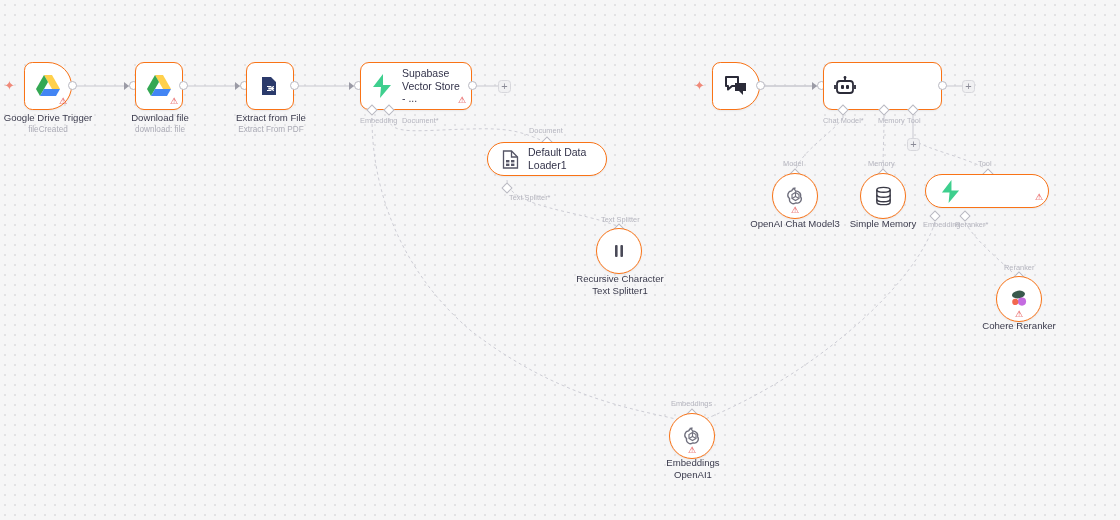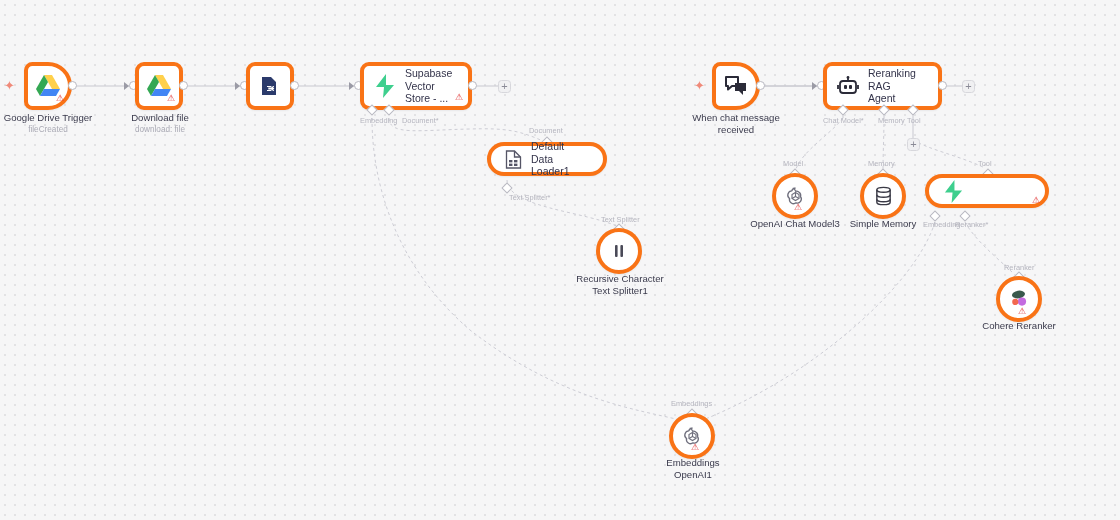--- a/index.html
+++ b/index.html
@@ -10,21 +10,21 @@
     background-image:radial-gradient(#e2e2e4 0.9px, transparent 0.9px);
     background-size:10px 10px;
     background-position:0 0;
     position:relative;
   }
   #canvas{position:absolute;inset:0;}
   svg.wires{position:absolute;left:0;top:0;width:1120px;height:520px;pointer-events:none;}
 
   
   .node{position:absolute;box-sizing:border-box;background:#fff;
-        border:4px solid #f97316;box-shadow:0 1px 2px rgba(20,20,30,.06);}
+        border:1px solid #f97316;box-shadow:0 1px 2px rgba(20,20,30,.06);}
   .sq{width:48px;height:48px;border-radius:9px;}
   .trig{width:48px;height:48px;border-radius:9px 26px 26px 9px;}
   .wide{height:48px;border-radius:9px;display:flex;align-items:center;padding:0 10px;gap:9px;}
   .pill{height:34px;border-radius:24px;display:flex;align-items:center;padding:0 14px;gap:9px;}
   .circ{width:46px;height:46px;border-radius:50%;display:flex;align-items:center;justify-content:center;}
 
   .ico{display:flex;align-items:center;justify-content:center;flex:0 0 auto;}
   .sq .ico,.trig .ico{width:100%;height:100%;}
 
   .ntitle{font-size:10.5px;line-height:12.6px;color:#33334a;font-weight:400;}
@@ -143,20 +143,24 @@
       <svg width="24" height="24" viewBox="0 0 24 24">
         <path d="M4 3h9l5 5v3h-3V9h-4V3z" fill="#2b3a6b"></path>
         <path d="M4 3h8v6h6v12H4z" fill="#2b3a6b"></path>
         <path d="M9 12h7v5H9z" fill="#ffffff"></path>
         <path d="M13 10.5l4 4-4 4v-2.4h-4v-3.2h4z" fill="#2b3a6b"></path>
         <path d="M13.6 11.8l2.7 2.7-2.7 2.7v-1.6h-3.3v-2.2h3.3z" fill="#ffffff"></path>
       </svg>
     </div>
   </div>
   <div class="ep" style="left:290px;top:81px;"></div>
+  <div class="cap" style="left:215px;top:112px;width:112px;">
+    <div>Extract from File</div>
+    <div class="sub">Extract From PDF</div>
+  </div>
 
   <div class="arw" style="left:349px;top:82px;"></div>
   <div class="ep" style="left:354px;top:81px;"></div>
   <div class="node wide" style="left:360px;top:62px;width:112px;">
     <div class="ico">
       <svg width="22" height="24" viewBox="0 0 22 24">
         <path d="M12 0L2 13h8l-1 11L20 11h-8z" fill="#3ecf8e"></path>
       </svg>
     </div>
     <div class="ntitle w">
@@ -211,41 +215,33 @@
   <div class="spark" style="left:694px;top:79px;">✦</div>
   <div class="node trig" style="left:712px;top:62px;">
     <div class="ico">
       <svg width="24" height="22" viewBox="0 0 24 22">
         <path d="M2 2h12v9H8l-4 3.5V11H2z" fill="none" stroke="#2b2b38" stroke-width="2" stroke-linejoin="round"></path>
         <path d="M11 8h11v8h-3v4l-4-4h-4z" fill="#2b2b38"></path>
       </svg>
     </div>
   </div>
   <div class="ep" style="left:756px;top:81px;"></div>
-  <div class="cap mlt" style="left:676px;top:112px;width:120px;">
-    <div>When chat message</div>
-    <div>received</div>
-  </div>
 
   <div class="arw" style="left:812px;top:82px;"></div>
   <div class="ep" style="left:817px;top:81px;"></div>
   <div class="node wide" style="left:823px;top:62px;width:119px;">
     <div class="ico">
       <svg width="22" height="20" viewBox="0 0 22 20">
         <rect x="3" y="5" width="16" height="12" rx="3" fill="none" stroke="#2b2b38" stroke-width="1.8"></rect>
         <rect x="7" y="9" width="3" height="4" rx="1" fill="#2b2b38"></rect>
         <rect x="12" y="9" width="3" height="4" rx="1" fill="#2b2b38"></rect>
         <path d="M11 1v4" stroke="#2b2b38" stroke-width="1.8"></path>
         <circle cx="11" cy="1.4" r="1.4" fill="#2b2b38"></circle>
         <path d="M1 9v4M21 9v4" stroke="#2b2b38" stroke-width="1.8"></path>
       </svg>
-    </div>
-    <div class="ntitle w2">
-      <div>Reranking RAG</div>
-      <div>Agent</div>
     </div>
   </div>
   <div class="ep" style="left:938px;top:81px;"></div>
   <div class="plus" style="left:962px;top:80px;">
       <span>+</span>
     </div>
 
   <div class="dia" style="left:839px;top:106px;"></div>
   <div class="dia" style="left:880px;top:106px;"></div>
   <div class="dia" style="left:909px;top:106px;"></div>

